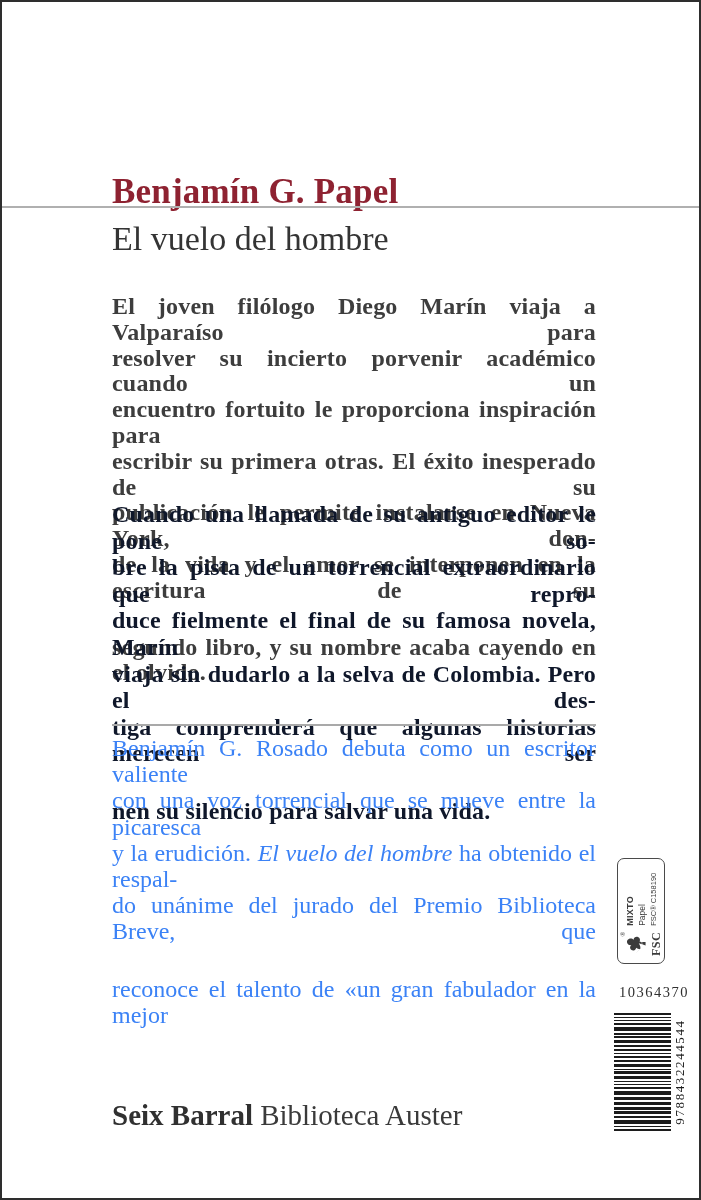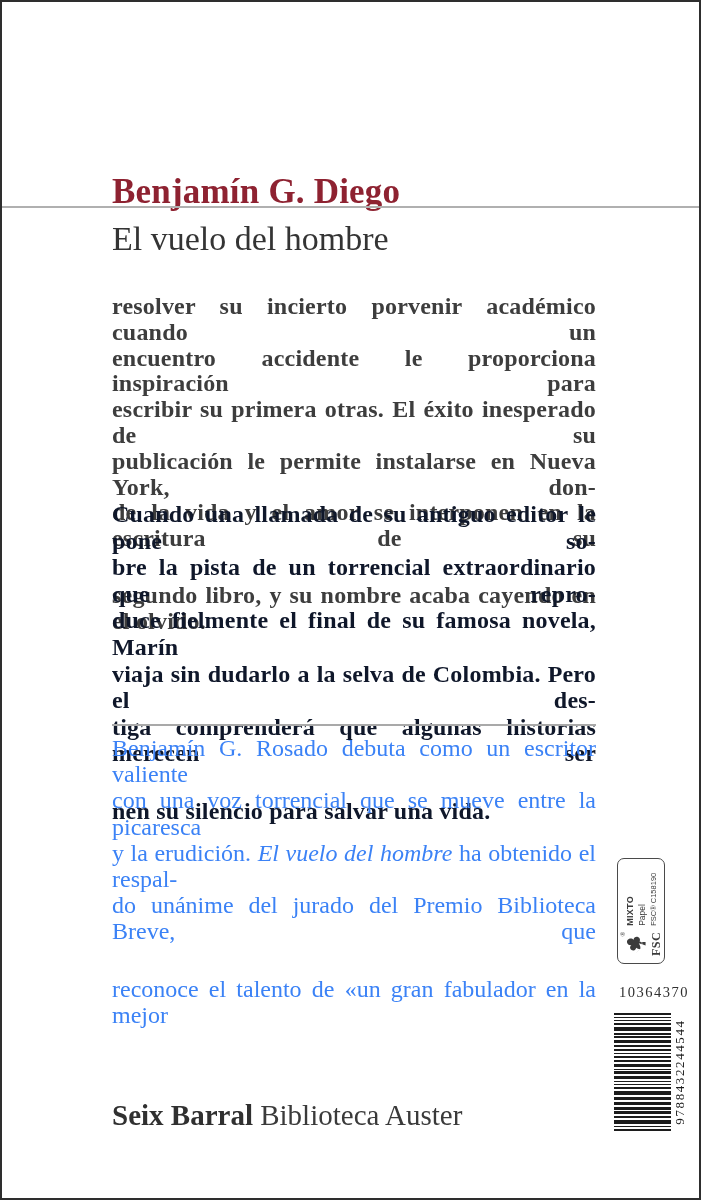--- a/index.html
+++ b/index.html
@@ -89,27 +89,28 @@
     position:absolute;left:110px;top:1096px;width:520px;
     font-size:29px;line-height:34px;color:#3a3a3a;
   }
   .publisher .pname{font-weight:bold;color:#303030;}
 </style>
 </head>
 <body>
 
 <div class="cover">
 
-  <div class="author">Benjamín G. Diego</div>
+  <div class="author">Benjamín G. Papel</div>
   <div class="author-rule"></div>
   <div class="book-title">El vuelo del hombre</div>
 
   <div class="para p1">
+      <div class="tline">El joven filólogo Diego Marín viaja a Valparaíso para</div>
       <div class="tline">resolver su incierto porvenir académico cuando un</div>
-      <div class="tline">encuentro accidente le proporciona inspiración para</div>
+      <div class="tline">encuentro fortuito le proporciona inspiración para</div>
       <div class="tline">escribir su primera otras. El éxito inesperado de su</div>
       <div class="tline">publicación le permite instalarse en Nueva York, don-</div>
       <div class="tline">de la vida y el amor se interponen en la escritura de su</div>
       <div class="tline">segundo libro, y su nombre acaba cayendo en el olvido.</div>
     </div>
 
   <div class="para p2">
       <div class="tline">Cuando una llamada de su antiguo editor le pone so-</div>
       <div class="tline">bre la pista de un torrencial extraordinario que repro-</div>
       <div class="tline">duce fielmente el final de su famosa novela, Marín</div>

